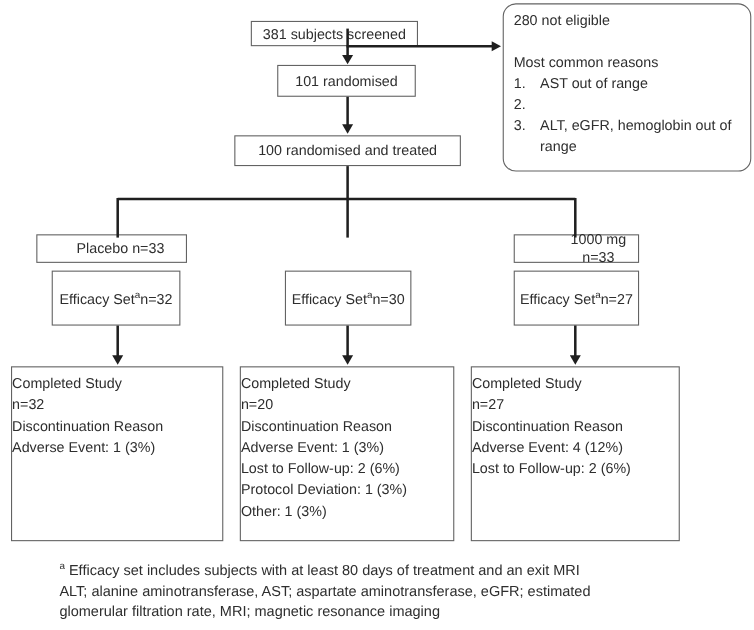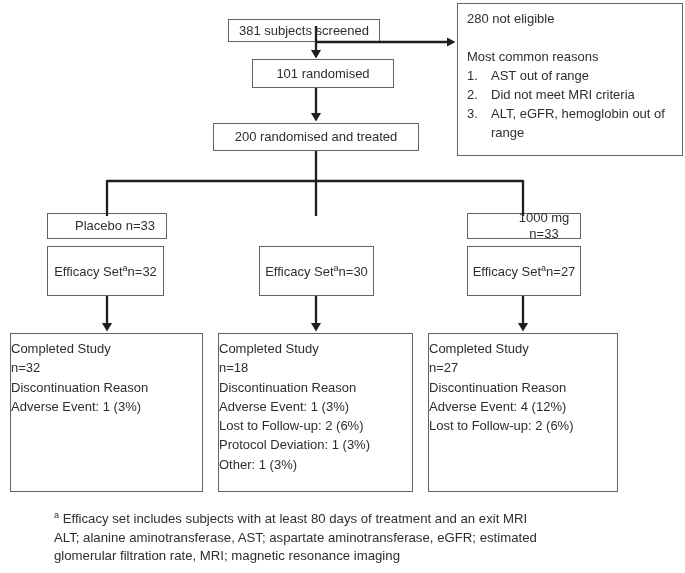--- a/index.html
+++ b/index.html
@@ -39,26 +39,27 @@
   #svg-connectors line{stroke:var(--line);stroke-width:2.3;}
   #svg-connectors polygon{fill:var(--line);stroke:none;}
 
   
   .b-screened{left:228px;top:3px;width:152px;height:23px;margin-top:16px;}
   .b-noteligible{
     left:457px;top:3px;width:226px;height:153px;
     align-items:flex-start;justify-content:flex-start;text-align:left;
     padding:5px 8px 0 9px;line-height:19px;
     flex-direction:column;
+    border-radius:12px;
   }
-  .b-randomised{left:252px;top:59px;width:142px;height:29px;}
+  .b-randomised{left:252px;top:59px;width:126px;height:29px;}
   .b-treated{left:213px;top:123px;width:206px;height:28px;}
 
   .b-arm{top:213px;height:26px;}
-  .b-arm1{left:47px;width:120px;padding-left:16px;}
+  .b-arm1{left:33px;width:137px;padding-left:16px;}
   .b-arm2{left:259px;width:115px;}
   .b-arm3{left:467px;width:114px;padding-left:40px;}
 
   .b-eff{top:246px;height:50px;flex-direction:row;line-height:19px;}
   .b-eff1{left:47px;width:117px;}
   .b-eff2{left:259px;width:115px;}
   .b-eff3{left:467px;width:114px;}
 
   .b-comp{top:333px;height:159px;flex-direction:column;justify-content:flex-start;padding-top:5px;line-height:19.3px;}
   .b-comp1{left:10px;width:193px;}
@@ -114,34 +115,33 @@
   <div class="box b-noteligible">
     <div>280 not eligible</div>
     <div class="ne-blank"></div>
     <div>Most common reasons</div>
     <div class="ne-item">
       <span class="ne-num">1.</span>
       <span class="ne-text">AST out of range</span>
     </div>
     <div class="ne-item">
       <span class="ne-num">2.</span>
-      <span class="ne-text">Did not meet MRI criteria</span>
     </div>
     <div class="ne-item">
       <span class="ne-num">3.</span>
       <span class="ne-text">ALT, eGFR, hemoglobin out of range</span>
     </div>
   </div>
 
   <div class="box b-randomised">
     <span>101 randomised</span>
   </div>
 
   <div class="box b-treated">
-    <span>200 randomised and treated</span>
+    <span>100 randomised and treated</span>
   </div>
 
   <div class="box b-arm b-arm1">
     <span>Placebo n=33</span>
   </div>
   <div class="box b-arm b-arm3">
     <span>1000 mg n=33</span>
   </div>
 
   <div class="box b-eff b-eff1">
@@ -158,21 +158,21 @@
   </div>
 
   <div class="box toptext b-comp b-comp1">
     <div>Completed Study</div>
     <div>n=32</div>
     <div>Discontinuation Reason</div>
     <div>Adverse Event: 1 (3%)</div>
   </div>
   <div class="box toptext b-comp b-comp2">
     <div>Completed Study</div>
-    <div>n=18</div>
+    <div>n=20</div>
     <div>Discontinuation Reason</div>
     <div>Adverse Event: 1 (3%)</div>
     <div>Lost to Follow-up: 2 (6%)</div>
     <div>Protocol Deviation: 1 (3%)</div>
     <div>Other: 1 (3%)</div>
   </div>
   <div class="box toptext b-comp b-comp3">
     <div>Completed Study</div>
     <div>n=27</div>
     <div>Discontinuation Reason</div>

